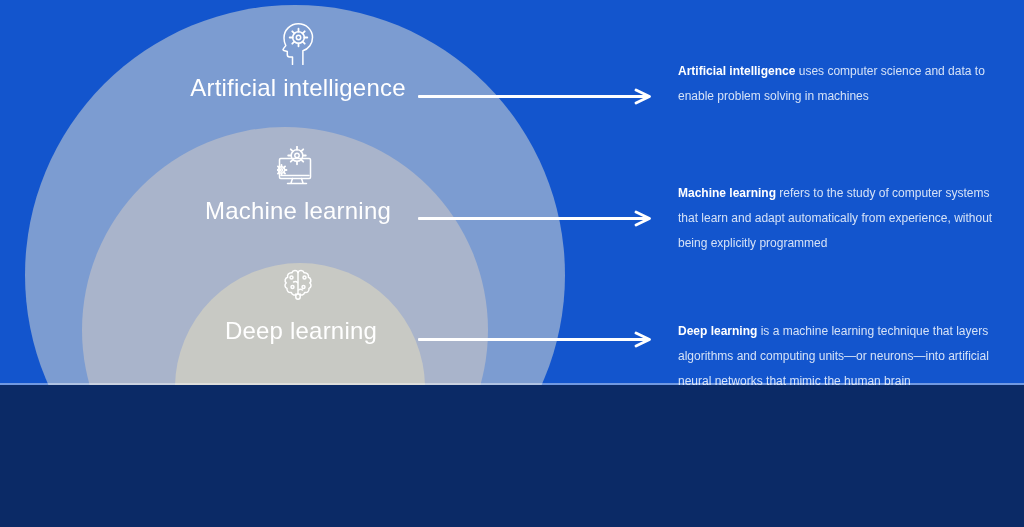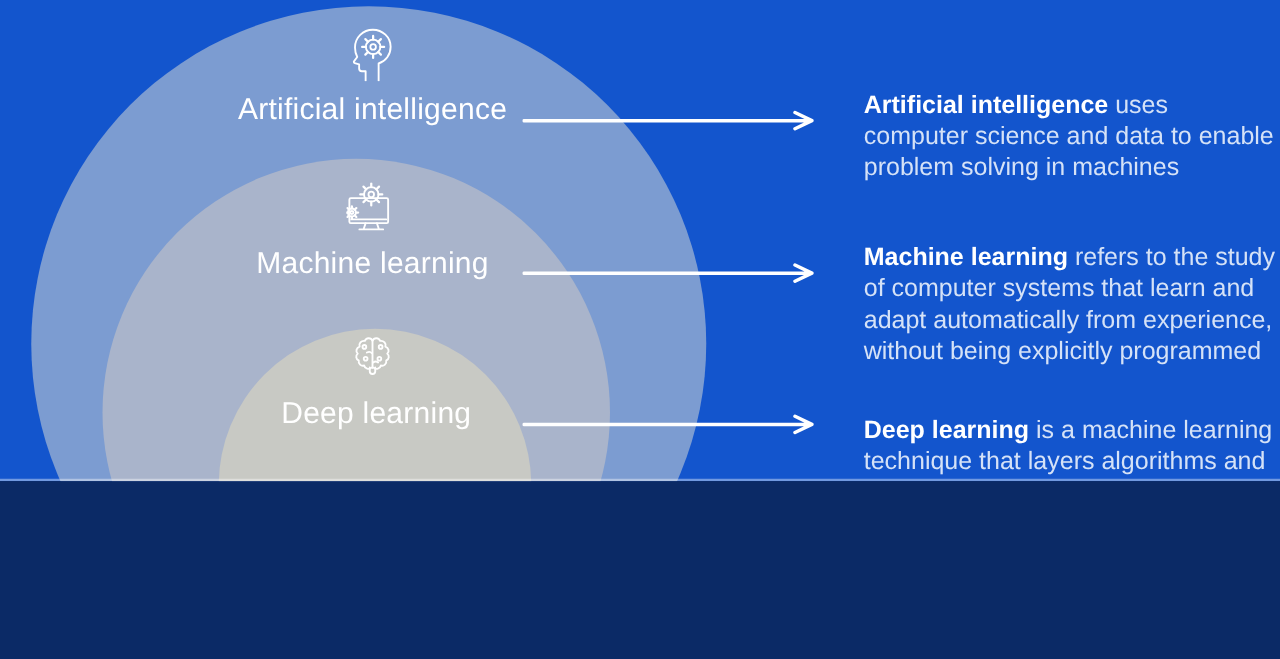--- a/index.html
+++ b/index.html
@@ -26,22 +26,22 @@
   .icon.head{left:278px;top:21px;}
   .icon.monitor{left:277px;top:146px;}
   .icon.brain{left:281px;top:266px;}
 
   .arrow{position:absolute;left:418px;}
   .arrow.a1{top:88px;}
   .arrow.a2{top:210px;}
   .arrow.a3{top:331px;}
 
   .desc{
-    position:absolute;left:675px;width:330px;margin:16px;
-    color:#D5E2F7;font-size:20px;line-height:25px;
+    position:absolute;left:675px;width:330px;margin:3px;
+    color:#D5E2F7;font-size:12px;line-height:25px;
   }
   .desc b{color:#FFFFFF;font-weight:700;}
   .desc.d1{top:56px;}
   .desc.d2{top:178px;}
   .desc.d3{top:316px;}
 
   .bottom-strip{
     position:absolute;left:0;bottom:0;width:100%;height:2px;
     background:rgba(255,255,255,.4);
   }

